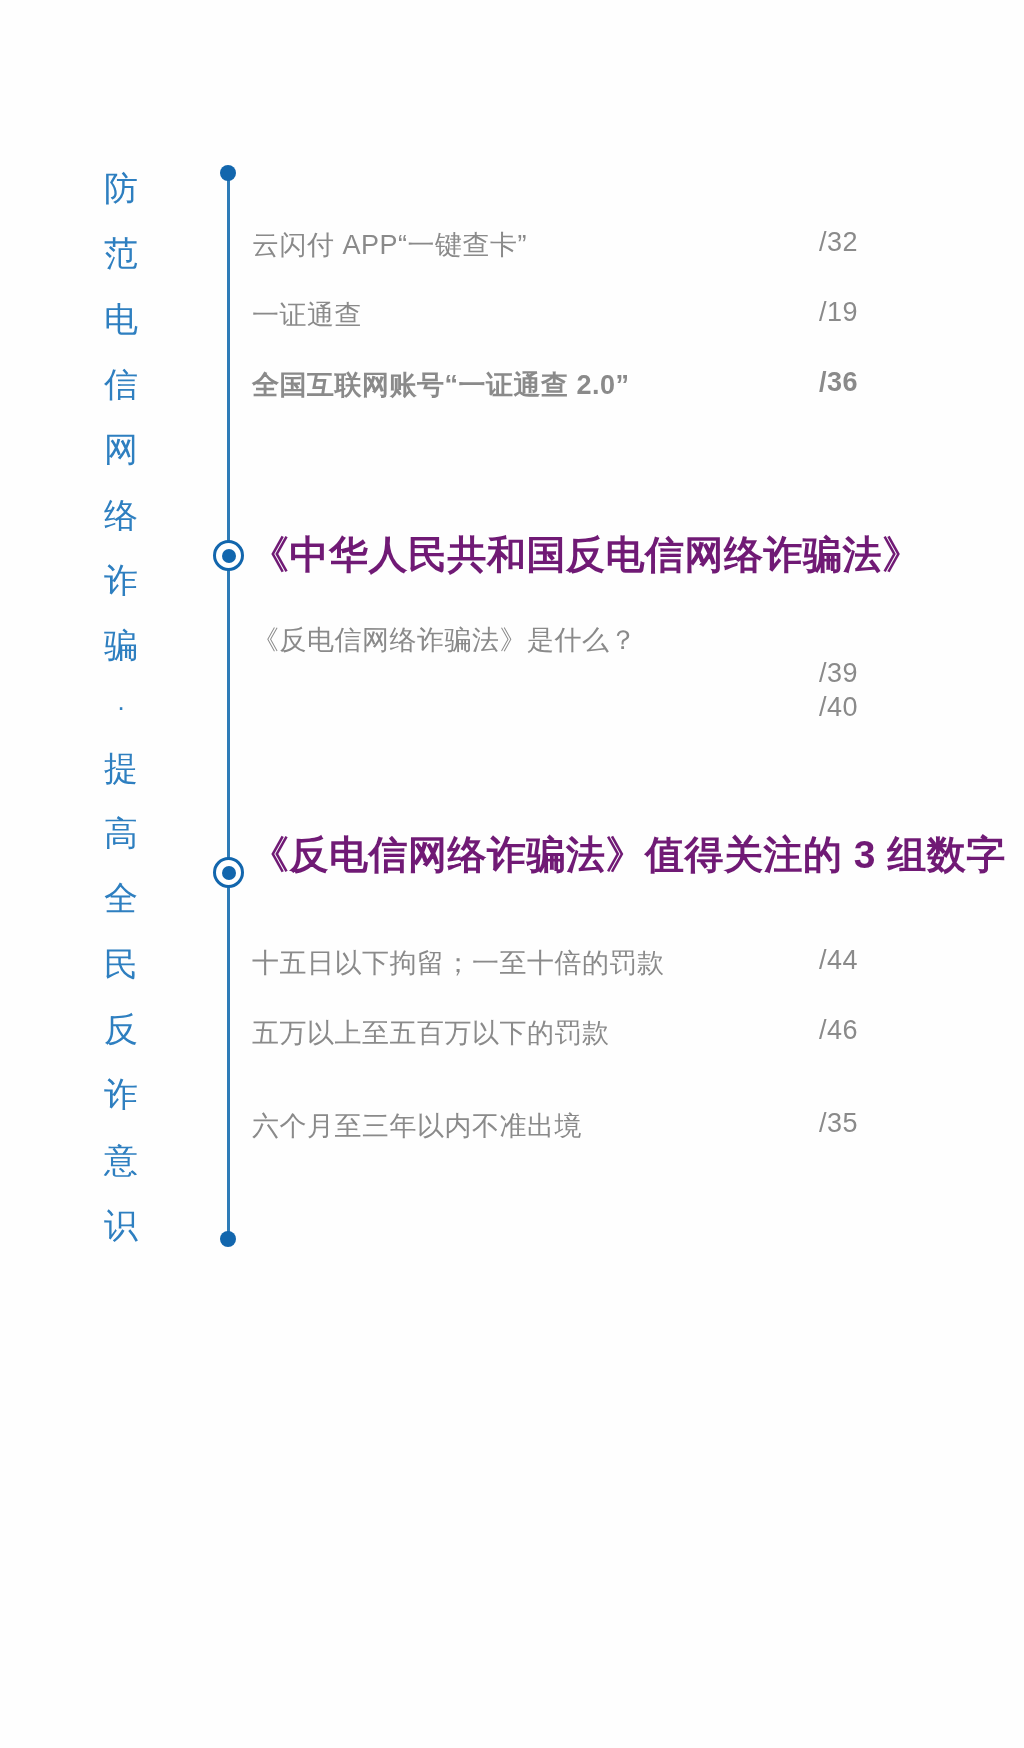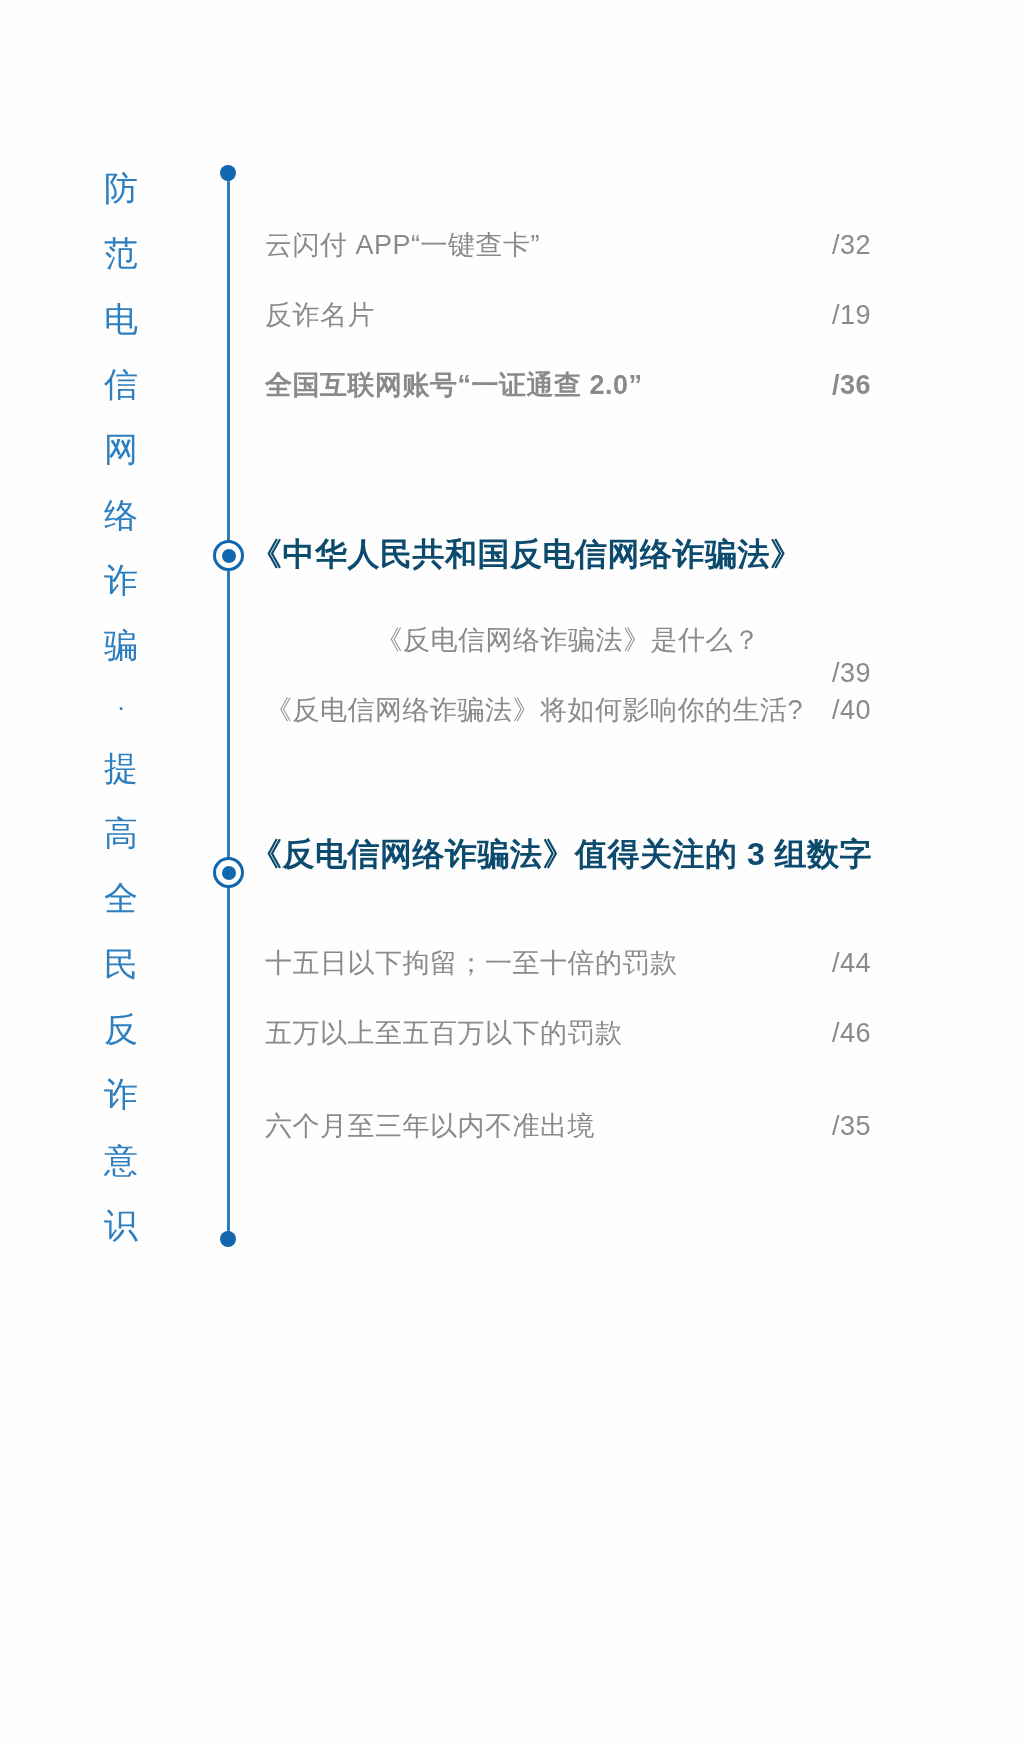--- a/index.html
+++ b/index.html
@@ -70,38 +70,37 @@
   .timeline-marker.m1 { top: 540px; }
   .timeline-marker.m2 { top: 857px; }
 
   
   .toc-row {
     position: absolute;
     left: 252px;
     width: 606px;
     height: 36px;
     display: flex;
-    align-items: center;
+    align-items: flex-start;
     color: #8a8a8a;
     font-size: 27px;
     letter-spacing: 0.5px;
-    margin-left: 13px;
   }
   .toc-row .toc-label { white-space: nowrap; }
   .toc-row .toc-page { margin-left: auto; padding-left: 14px; }
 
   .toc-heading {
     position: absolute;
     left: 250px;
     width: 640px;
     height: 42px;
     display: flex;
     align-items: center;
-    color: #0c4a6e;
-    font-size: 32px;
+    color: #701a75;
+    font-size: 39px;
     font-weight: bold;
     letter-spacing: 0.5px;
     white-space: nowrap;
   }
 
   .row-a1 { top: 227px; }
   .row-a2 { top: 297px; }
   .row-a3 { top: 367px; font-weight: bold; }
   .head-1 { top: 534px; }
   .row-b1 { top: 622px; flex-direction: column; }
@@ -144,35 +143,34 @@
   </div>
   <div class="timeline-marker m2">
     <div class="inner-dot"></div>
   </div>
 
   <div class="toc-row row-a1">
     <span class="toc-label">云闪付 APP“一键查卡”</span>
     <span class="toc-page">/32</span>
   </div>
   <div class="toc-row row-a2">
-    <span class="toc-label">反诈名片</span>
+    <span class="toc-label">一证通查</span>
     <span class="toc-page">/19</span>
   </div>
   <div class="toc-row row-a3">
     <span class="toc-label">全国互联网账号“一证通查 2.0”</span>
     <span class="toc-page">/36</span>
   </div>
 
   <div class="toc-heading head-1">《中华人民共和国反电信网络诈骗法》</div>
   <div class="toc-row row-b1">
     <span class="toc-label">《反电信网络诈骗法》是什么？</span>
     <span class="toc-page">/39</span>
   </div>
   <div class="toc-row row-b2">
-    <span class="toc-label">《反电信网络诈骗法》将如何影响你的生活?</span>
     <span class="toc-page">/40</span>
   </div>
 
   <div class="toc-heading head-2">《反电信网络诈骗法》值得关注的 3 组数字</div>
   <div class="toc-row row-c1">
     <span class="toc-label">十五日以下拘留；一至十倍的罚款</span>
     <span class="toc-page">/44</span>
   </div>
   <div class="toc-row row-c2">
     <span class="toc-label">五万以上至五百万以下的罚款</span>

